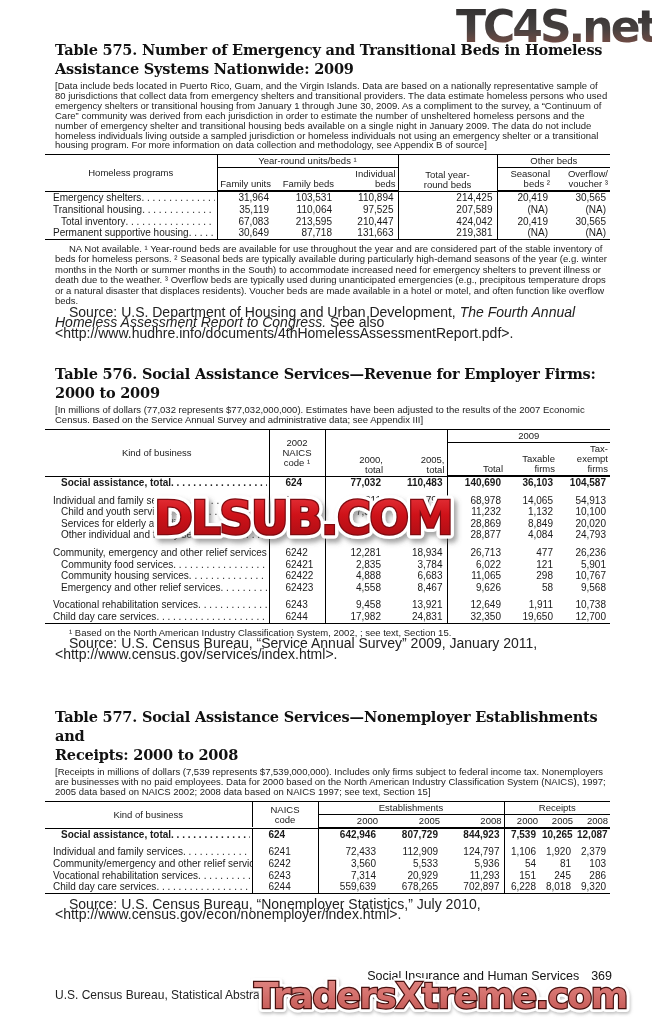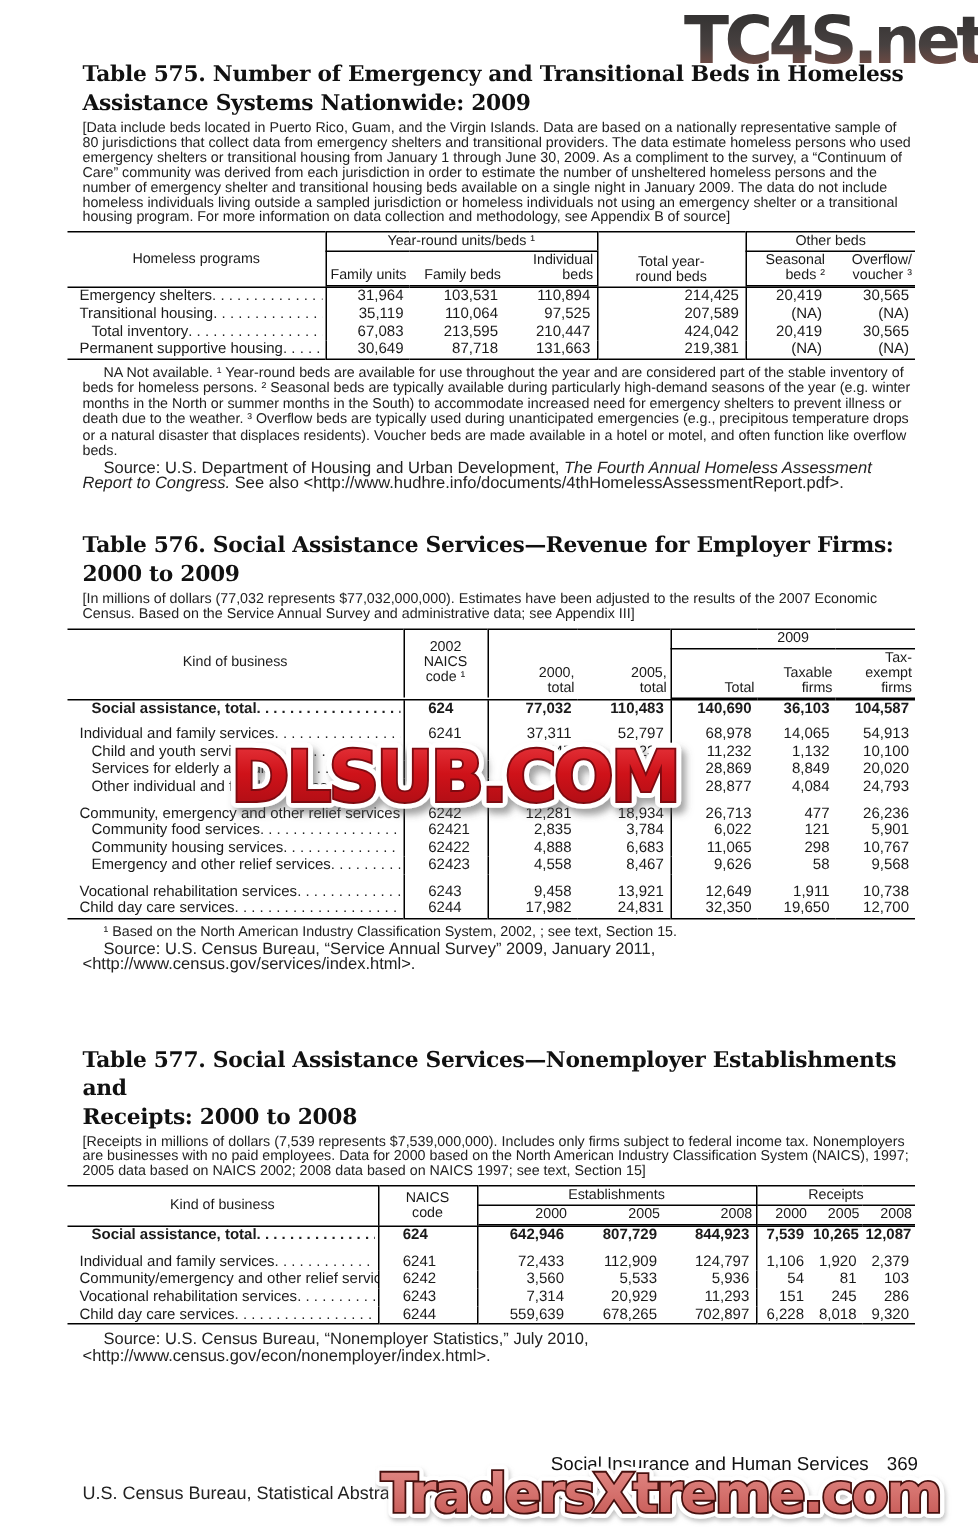--- a/index.html
+++ b/index.html
@@ -31,21 +31,21 @@
   tr.bold td{font-weight:bold;}
   tr.indent td.stub{padding-left:16px;}
   tr.gap-above td{padding-top:6px;}
   td.code{padding-left:16px;text-align:left;}
   .w50{display:inline-block;max-width:52px;}
   .w34{display:inline-block;max-width:34px;}
   th.ctr{text-align:center;}
 
   
   .fnote{margin:4px 0 0 10px;width:553px;font-size:9.5px;line-height:10.5px;text-indent:14px;color:#222;}
-  .src{margin:0 0 0 10px;width:553px;font-size:11px;line-height:10.5px;text-indent:14px;color:#222;}
+  .src{margin:0 0 0 10px;width:553px;font-size:14px;line-height:10.5px;text-indent:14px;color:#222;}
   .src .it{font-style:italic;}
 
   
   .footer-section{position:absolute;top:969px;left:0;width:612px;text-align:right;
                   font-size:12.5px;color:#111;}
   .footer-section .pg{margin-left:12px;}
   .imprint{position:absolute;top:988px;left:55px;font-size:12px;color:#222;}
 
   
   .wm{position:absolute;pointer-events:none;}

